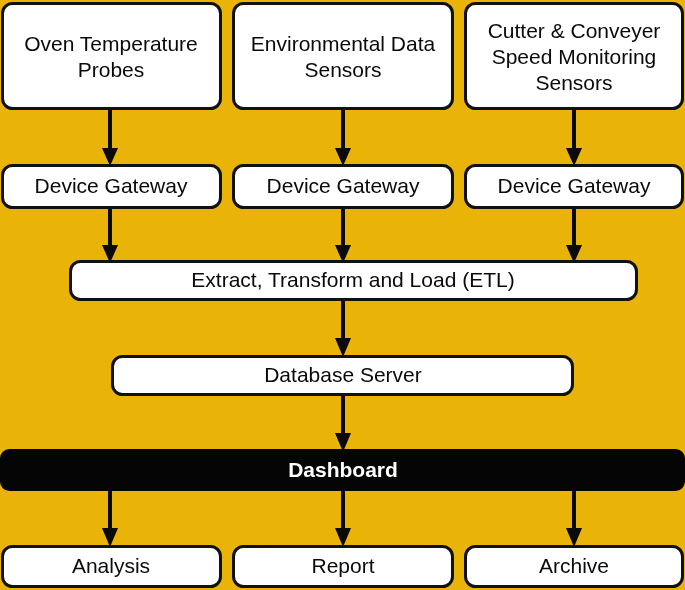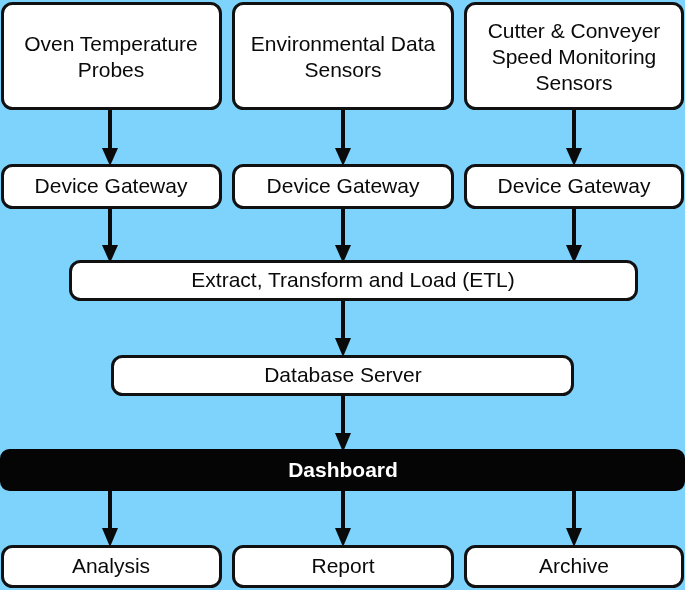--- a/index.html
+++ b/index.html
@@ -10,21 +10,21 @@
   body {
     width: 685px;
     height: 590px;
     font-family: "Liberation Sans", sans-serif;
     overflow: hidden;
   }
   #diagram-root {
     position: relative;
     width: 685px;
     height: 590px;
-    background: #7dd3fc;
+    background: #eab308;
   }
   #diagram-svg {
     position: absolute;
     left: 0;
     top: 0;
     width: 685px;
     height: 590px;
     display: block;
   }
   .node-box {

